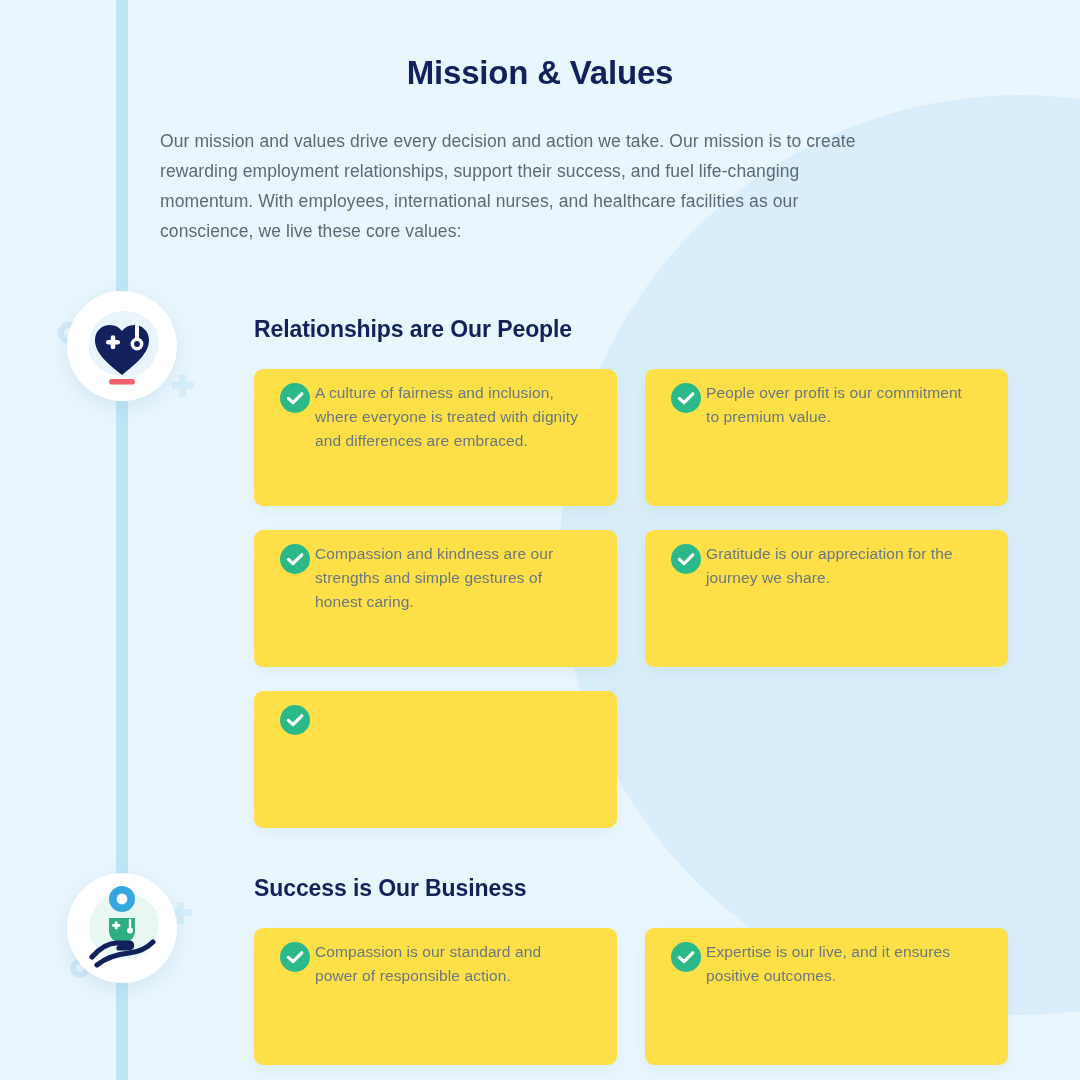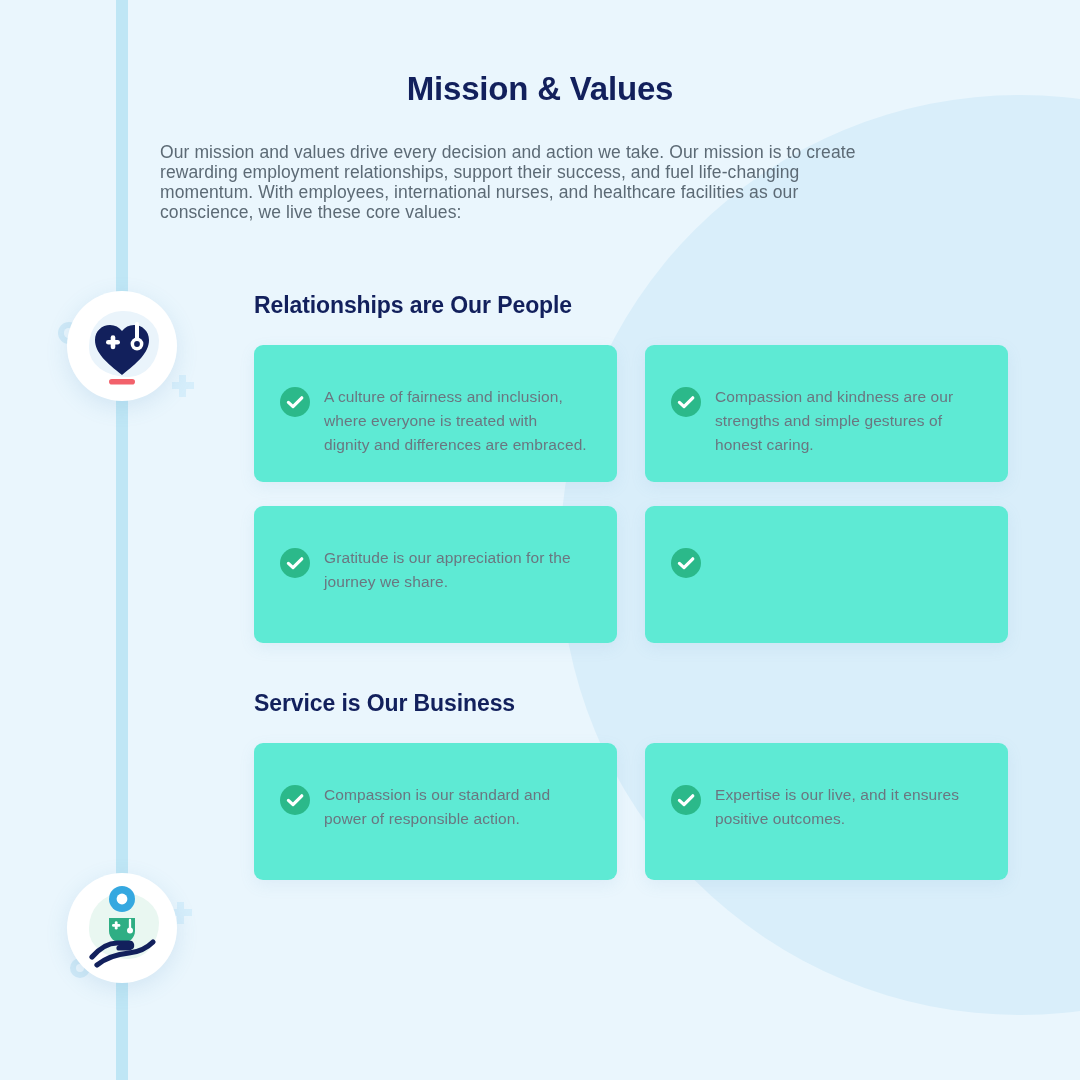--- a/index.html
+++ b/index.html
@@ -38,36 +38,36 @@
     width: 12px;
     height: 1080px;
     background: #bfe6f5;
     z-index: 1;
   }
 
   
   #page-header {
     position: relative;
     z-index: 3;
-    padding-top: 70px;
+    padding-top: 54px;
   }
   #page-title {
     margin: 0;
     text-align: center;
     color: #12205c;
     font-size: 33px;
     font-weight: bold;
     letter-spacing: -0.2px;
   }
   #intro-paragraph {
     margin: 34px 10px 0 0;
     padding: 0 195px 0 160px;
     color: #5c6a75;
     font-size: 17.5px;
-    line-height: 20px;
+    line-height: 30px;
     letter-spacing: 0.1px;
   }
 
   
   .medallion {
     position: absolute;
     z-index: 4;
     width: 110px;
     height: 110px;
   }
@@ -141,28 +141,28 @@
   }
   #section-service .section-heading { margin-top: 47px; }
 
   .card-grid {
     display: grid;
     grid-template-columns: 1fr 1fr;
     column-gap: 28px;
     row-gap: 24px;
   }
   .value-card {
-    background: #5eead4;
+    background: #fde047;
     border-radius: 9px;
     min-height: 137px;
     box-sizing: border-box;
-    padding: 40px 30px 20px 26px;
+    padding: 12px 30px 20px 26px;
     display: flex;
     align-items: flex-start;
-    gap: 14px;
+    gap: 5px;
     box-shadow: 0 5px 16px rgba(95, 155, 195, 0.10);
   }
   .check-icon {
     flex: 0 0 auto;
     width: 30px;
     height: 30px;
     margin-top: 2px;
   }
   .card-text {
     color: #6a7680;
@@ -228,20 +228,27 @@
     <div class="card-grid">
 
       <div class="value-card">
         <svg class="check-icon" viewBox="0 0 30 30">
           <circle cx="15" cy="15" r="15" fill="#2bb98a"></circle>
           <path d="M8.4 15.4 L13 19.6 L21.8 10.8" stroke="#ffffff" stroke-width="3.2" stroke-linecap="round" stroke-linejoin="round" fill="none"></path>
         </svg>
         <div class="card-text">A culture of fairness and inclusion, where everyone is treated with dignity and differences are embraced.</div>
       </div>
 
+      <div class="value-card">
+        <svg class="check-icon" viewBox="0 0 30 30">
+          <circle cx="15" cy="15" r="15" fill="#2bb98a"></circle>
+          <path d="M8.4 15.4 L13 19.6 L21.8 10.8" stroke="#ffffff" stroke-width="3.2" stroke-linecap="round" stroke-linejoin="round" fill="none"></path>
+        </svg>
+        <div class="card-text">People over profit is our commitment to premium value.</div>
+      </div>
 
       <div class="value-card">
         <svg class="check-icon" viewBox="0 0 30 30">
           <circle cx="15" cy="15" r="15" fill="#2bb98a"></circle>
           <path d="M8.4 15.4 L13 19.6 L21.8 10.8" stroke="#ffffff" stroke-width="3.2" stroke-linecap="round" stroke-linejoin="round" fill="none"></path>
         </svg>
         <div class="card-text">Compassion and kindness are our strengths and simple gestures of honest caring.</div>
       </div>
 
       <div class="value-card">
@@ -257,21 +264,21 @@
         <svg class="check-icon" viewBox="0 0 30 30">
           <circle cx="15" cy="15" r="15" fill="#2bb98a"></circle>
           <path d="M8.4 15.4 L13 19.6 L21.8 10.8" stroke="#ffffff" stroke-width="3.2" stroke-linecap="round" stroke-linejoin="round" fill="none"></path>
         </svg>
       </div>
 
     </div>
   </section>
 
   <section id="section-service">
-    <h2 class="section-heading">Service is Our Business</h2>
+    <h2 class="section-heading">Success is Our Business</h2>
     <div class="card-grid">
 
       <div class="value-card">
         <svg class="check-icon" viewBox="0 0 30 30">
           <circle cx="15" cy="15" r="15" fill="#2bb98a"></circle>
           <path d="M8.4 15.4 L13 19.6 L21.8 10.8" stroke="#ffffff" stroke-width="3.2" stroke-linecap="round" stroke-linejoin="round" fill="none"></path>
         </svg>
         <div class="card-text">Compassion is our standard and power of responsible action.</div>
       </div>
 

